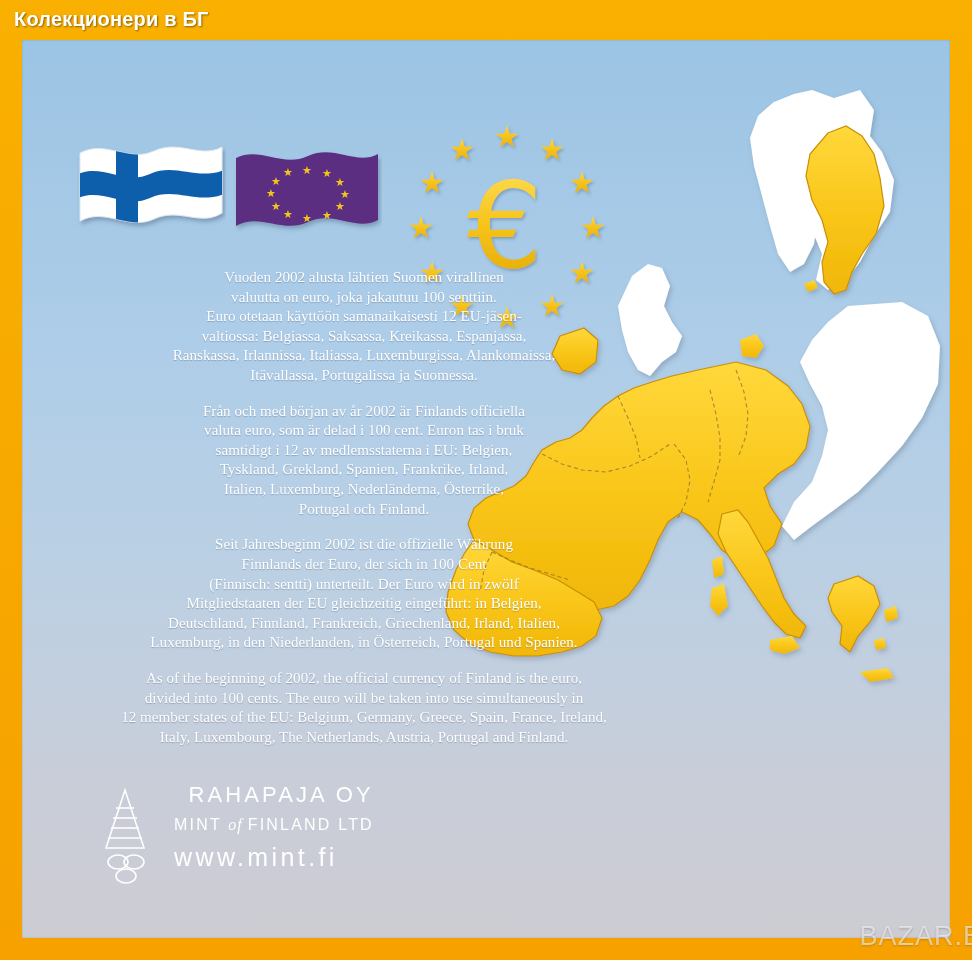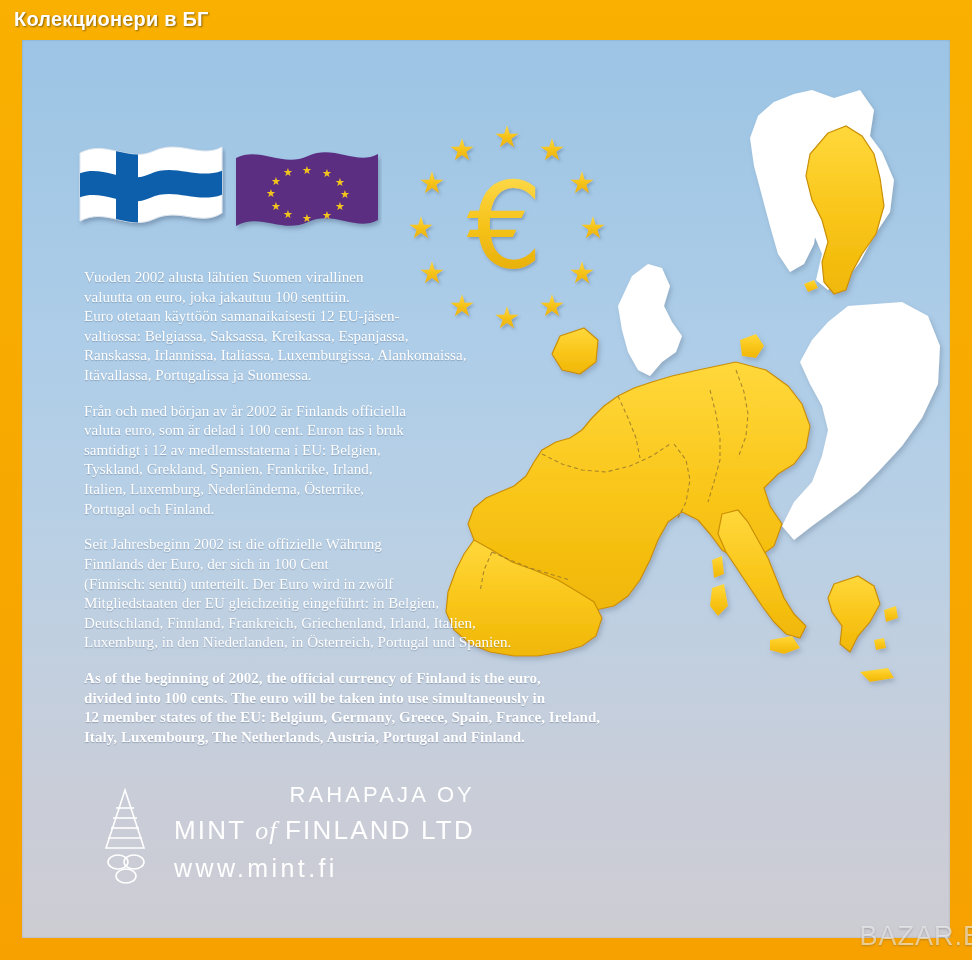--- a/index.html
+++ b/index.html
@@ -84,26 +84,27 @@
   #texts {
     position: absolute;
     left: 62px;
     top: 228px;
     width: 560px;
     color: #ffffff;
     font-family: "Liberation Serif", serif;
     font-size: 15.1px;
     line-height: 1.30;
     text-shadow: 0 1px 1px rgba(60,80,110,0.35);
+    text-align: center;
   }
   #texts p {
     margin: 0 0 16px 0;
     white-space: pre-line;
   }
-  #texts p:last-child { margin-bottom: 14px; font-weight: bold; }
+  #texts p:last-child { margin-bottom: 14px; }
 
   
   #mint-block {
     position: absolute;
     left: 70px;
     top: 742px;
     width: 430px;
     height: 110px;
     color: #ffffff;
   }
@@ -119,21 +120,21 @@
     color: #ffffff;
   }
   #mint-line1 {
     font-size: 22px;
     letter-spacing: 3.1px;
     line-height: 1.0;
     margin-bottom: 11px;
     text-align: right;
   }
   #mint-line2 {
-    font-size: 26px;
+    font-size: 16px;
     letter-spacing: 2.2px;
     line-height: 1.0;
     margin-bottom: 12px;
   }
   #mint-line2 .it {
     font-family: "Liberation Serif", serif;
     font-style: italic;
     letter-spacing: 1px;
   }
   #mint-line3 {

